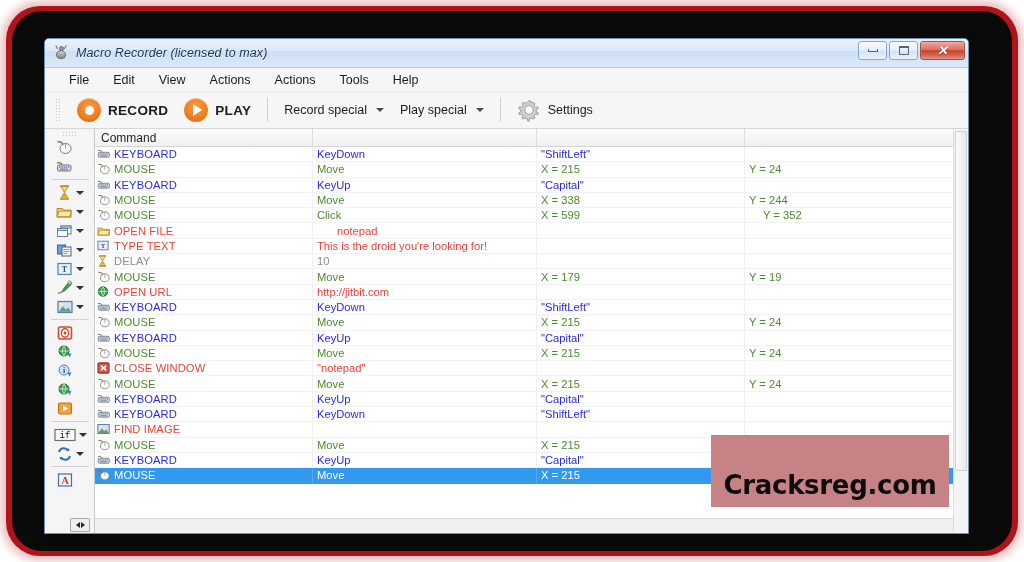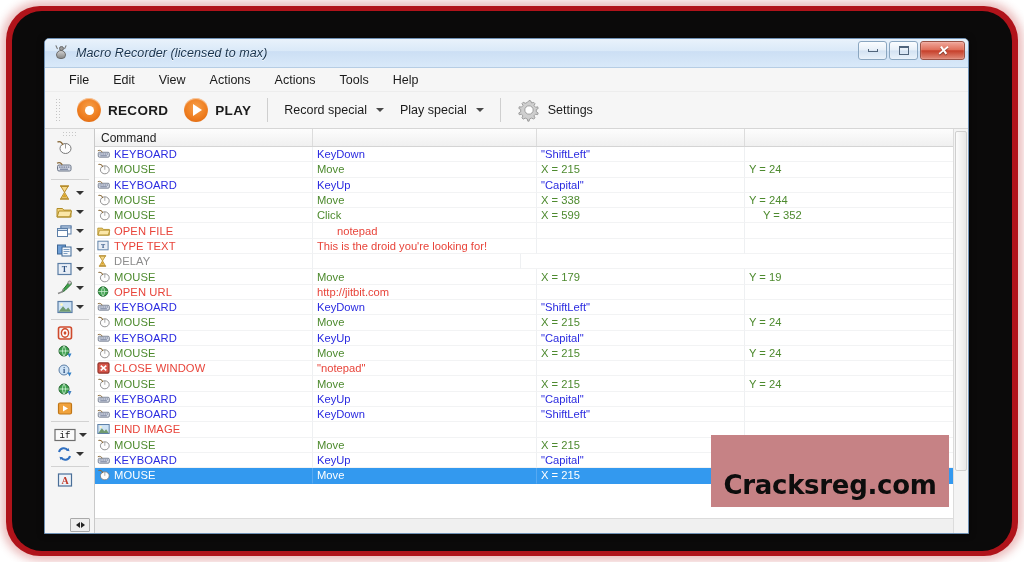--- a/index.html
+++ b/index.html
@@ -680,20 +680,23 @@
             </div>
             <div class="grow">
               <div class="cell c1">
                 <span class="ico"><svg width="11" height="12" viewBox="0 0 13 15">
                     <path d="M2 1 h9 M2 14 h9" stroke="#b58b2a" stroke-width="1.6"></path>
                     <path d="M3 1.5 L10 1.5 L6.5 7.3 L10 13.2 L3 13.2 L6.5 7.3 Z" fill="#f6d98a" stroke="#b58b2a" stroke-width="1"></path>
                     <path d="M4.3 12 L8.7 12 L6.5 8.6 Z" fill="#d9a227"></path>
                   </svg></span>
                 <span class="cmdtxt" style="color: rgb(140, 140, 140);">DELAY</span>
               </div>
+              <div class="cell c2">
+                <span style="color: rgb(140, 140, 140);">10</span>
+              </div>
               <div class="cell c3">
                 <span style="color: rgb(140, 140, 140);"></span>
               </div>
               <div class="cell c4">
                 <span style="color: rgb(140, 140, 140);"></span>
               </div>
             </div>
             <div class="grow">
               <div class="cell c1">
                 <span class="ico"><svg width="14" height="12" viewBox="0 0 17 15">

